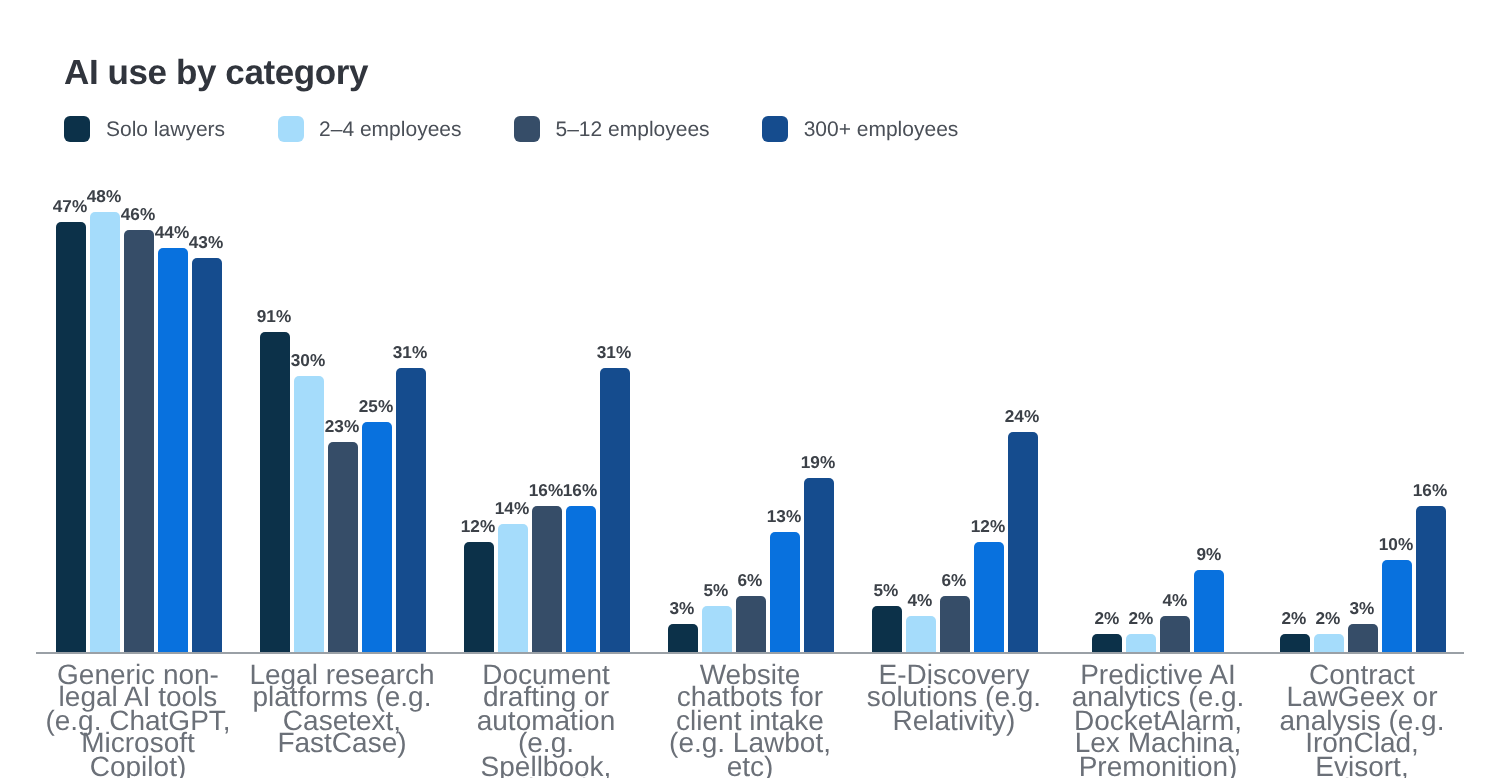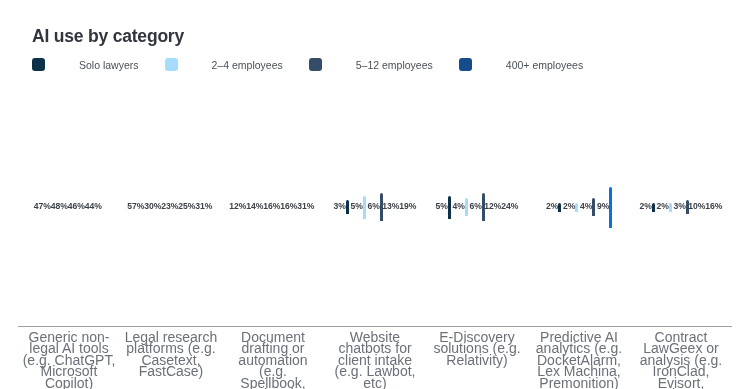--- a/index.html
+++ b/index.html
@@ -27,21 +27,20 @@
     position: absolute;
     left: 32px; top: 58px;
     display: flex;
     align-items: center;
     gap: 0px;
   }
   .legend-item {
     display: flex;
     align-items: flex-end;
     margin-right: 26px;
-    gap: 26px;
   }
   .legend-swatch {
     width: 13px; height: 13px;
     border-radius: 3px;
     margin-right: 8px;
     flex: none;
   }
   .legend-label {
     font-size: 10.5px;
     color: #4a4f57;
@@ -66,20 +65,21 @@
     display: flex;
     align-items: flex-end;
     justify-content: center;
     gap: 2px;
     padding: 0 6px;
   }
   .bar-wrap {
     position: relative;
     width: 15px;
     display: flex;
+    flex-direction: column;
     justify-content: flex-end;
     align-items: center;
     height: 100%;
   }
   .bar-value {
     font-size: 8.6px;
     font-weight: bold;
     color: #3c4148;
     margin-bottom: 3px;
     white-space: nowrap;
@@ -118,21 +118,21 @@
       <div class="legend-item">
         <span class="legend-swatch" style="background: rgb(165, 220, 251);"></span>
         <span class="legend-label">2–4 employees</span>
       </div>
       <div class="legend-item">
         <span class="legend-swatch" style="background: rgb(54, 77, 104);"></span>
         <span class="legend-label">5–12 employees</span>
       </div>
       <div class="legend-item">
         <span class="legend-swatch" style="background: rgb(21, 76, 142);"></span>
-        <span class="legend-label">400+ employees</span>
+        <span class="legend-label">300+ employees</span>
       </div>
     </div>
 
   <div id="groups">
       <div class="group">
         <div class="bar-wrap">
           <div class="bar-value">47%</div>
           <div class="bar" style="background: rgb(12, 49, 73); height: 215px;"></div>
         </div>
         <div class="bar-wrap">
@@ -140,24 +140,28 @@
           <div class="bar" style="background: rgb(165, 220, 251); height: 220px;"></div>
         </div>
         <div class="bar-wrap">
           <div class="bar-value">46%</div>
           <div class="bar" style="background: rgb(54, 77, 104); height: 211px;"></div>
         </div>
         <div class="bar-wrap">
           <div class="bar-value">44%</div>
           <div class="bar" style="background: rgb(8, 113, 222); height: 202px;"></div>
         </div>
-      </div>
-      <div class="group">
-        <div class="bar-wrap">
-          <div class="bar-value">57%</div>
+        <div class="bar-wrap">
+          <div class="bar-value">43%</div>
+          <div class="bar" style="background: rgb(21, 76, 142); height: 197px;"></div>
+        </div>
+      </div>
+      <div class="group">
+        <div class="bar-wrap">
+          <div class="bar-value">91%</div>
           <div class="bar" style="background: rgb(12, 49, 73); height: 160px;"></div>
         </div>
         <div class="bar-wrap">
           <div class="bar-value">30%</div>
           <div class="bar" style="background: rgb(165, 220, 251); height: 138px;"></div>
         </div>
         <div class="bar-wrap">
           <div class="bar-value">23%</div>
           <div class="bar" style="background: rgb(54, 77, 104); height: 105px;"></div>
         </div>

